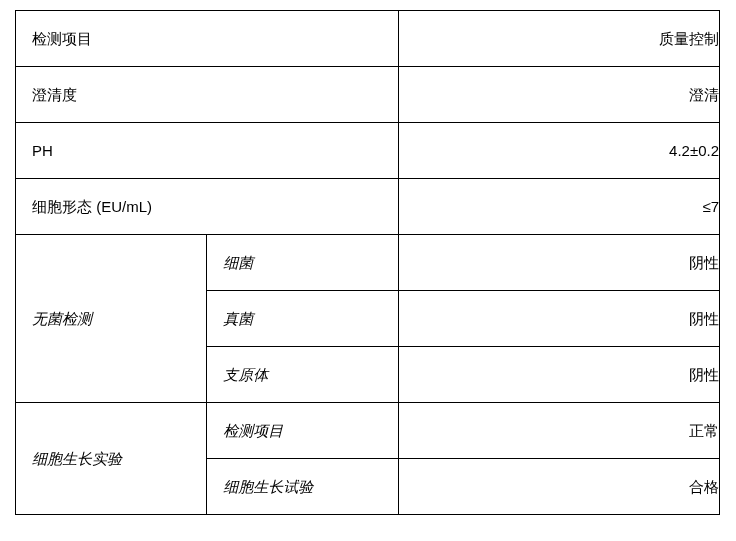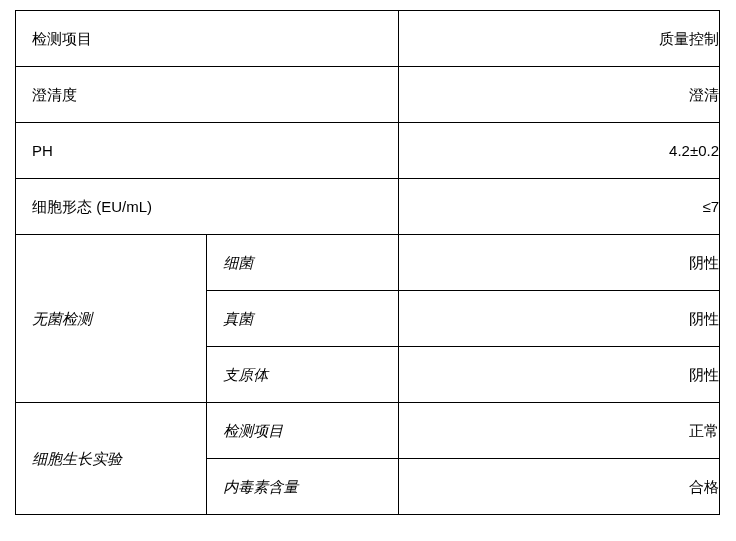--- a/index.html
+++ b/index.html
@@ -130,21 +130,21 @@
         </td>
         <td class="col-b">
           <span class="cell-text">检测项目</span>
         </td>
         <td class="col-c">
           <span class="cell-text">正常</span>
         </td>
       </tr>
       <tr>
         <td class="col-b">
-          <span class="cell-text">内毒素含量</span>
+          <span class="cell-text">细胞生长试验</span>
         </td>
         <td class="col-c">
           <span class="cell-text">合格</span>
         </td>
       </tr>
 
     </tbody>
   </table>
 </div>
 

